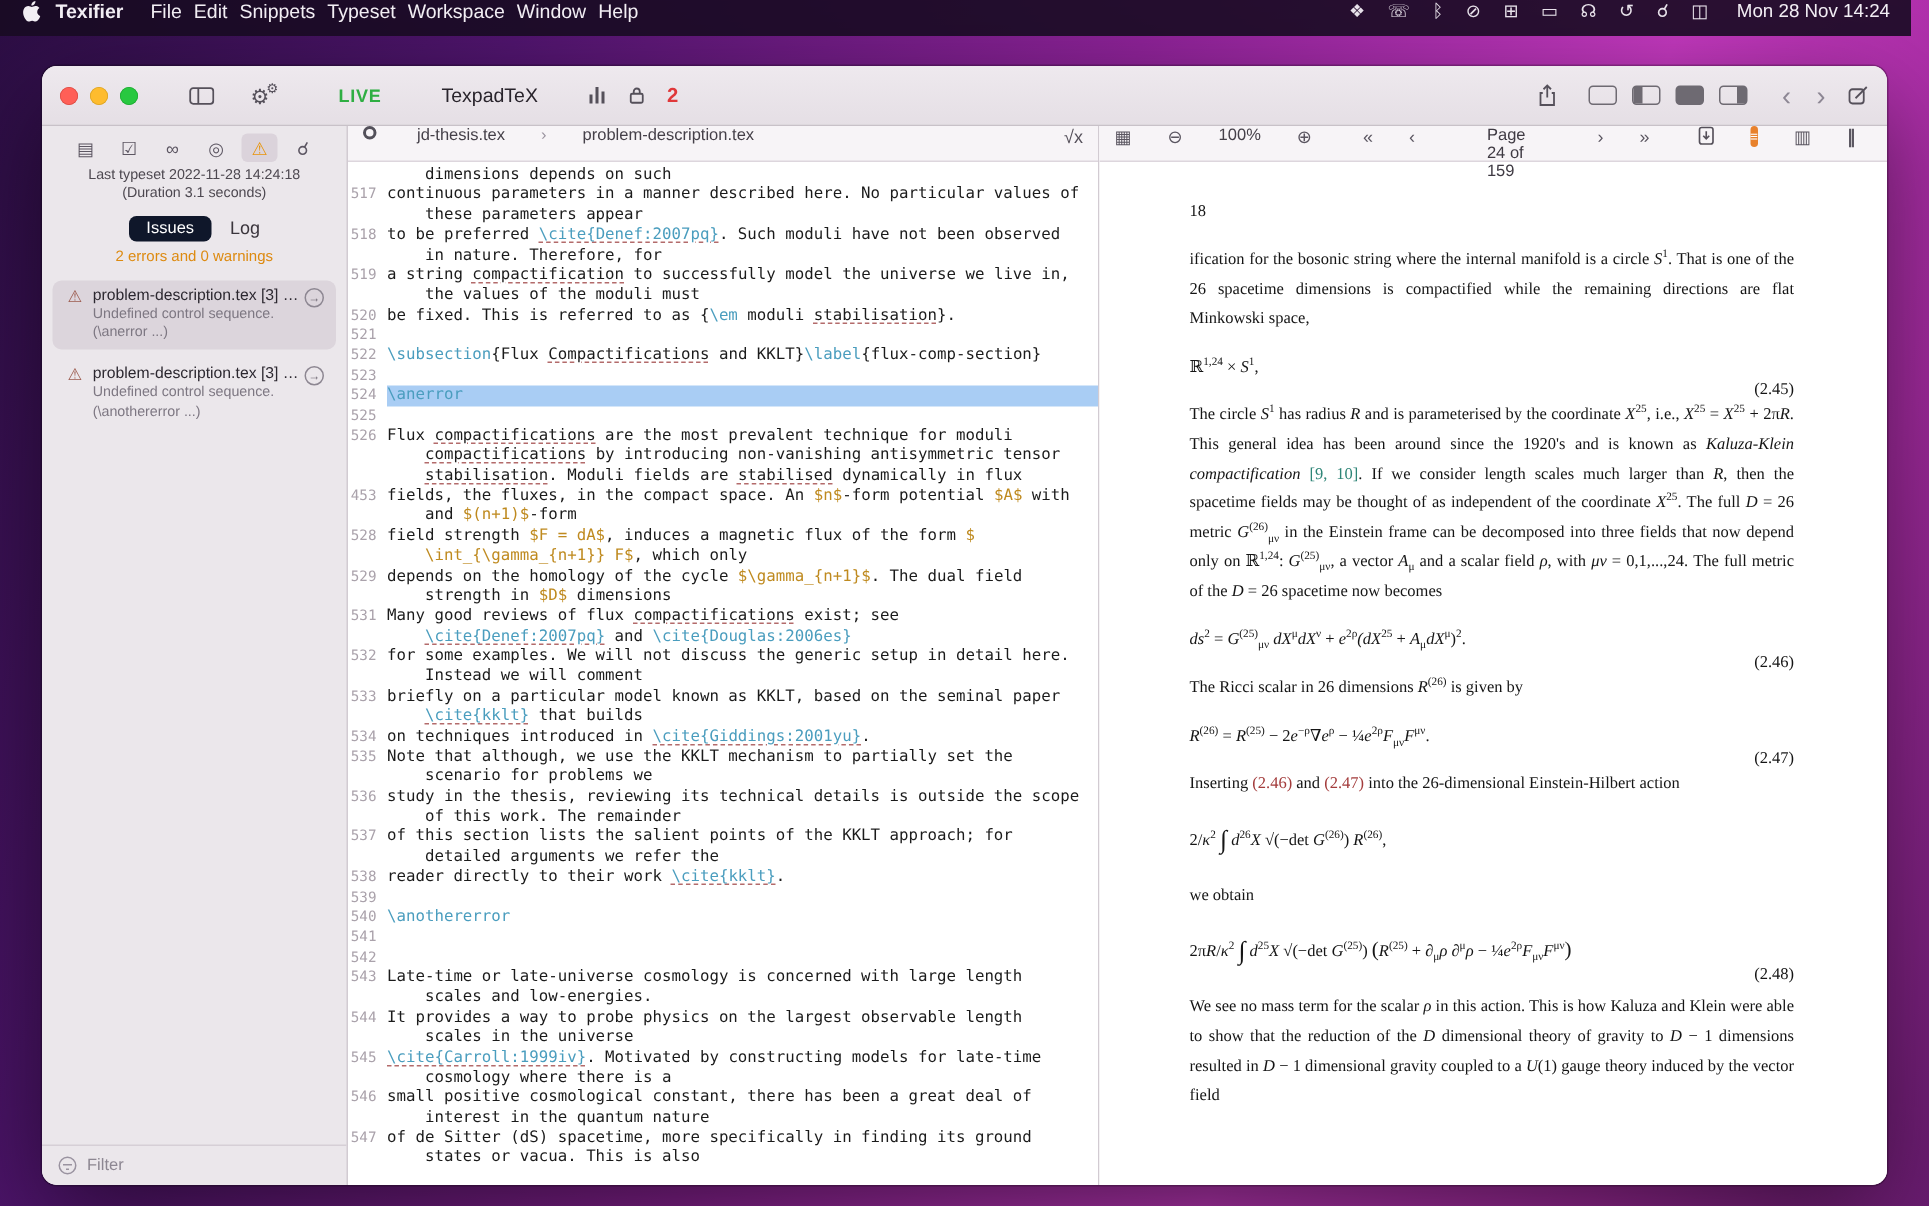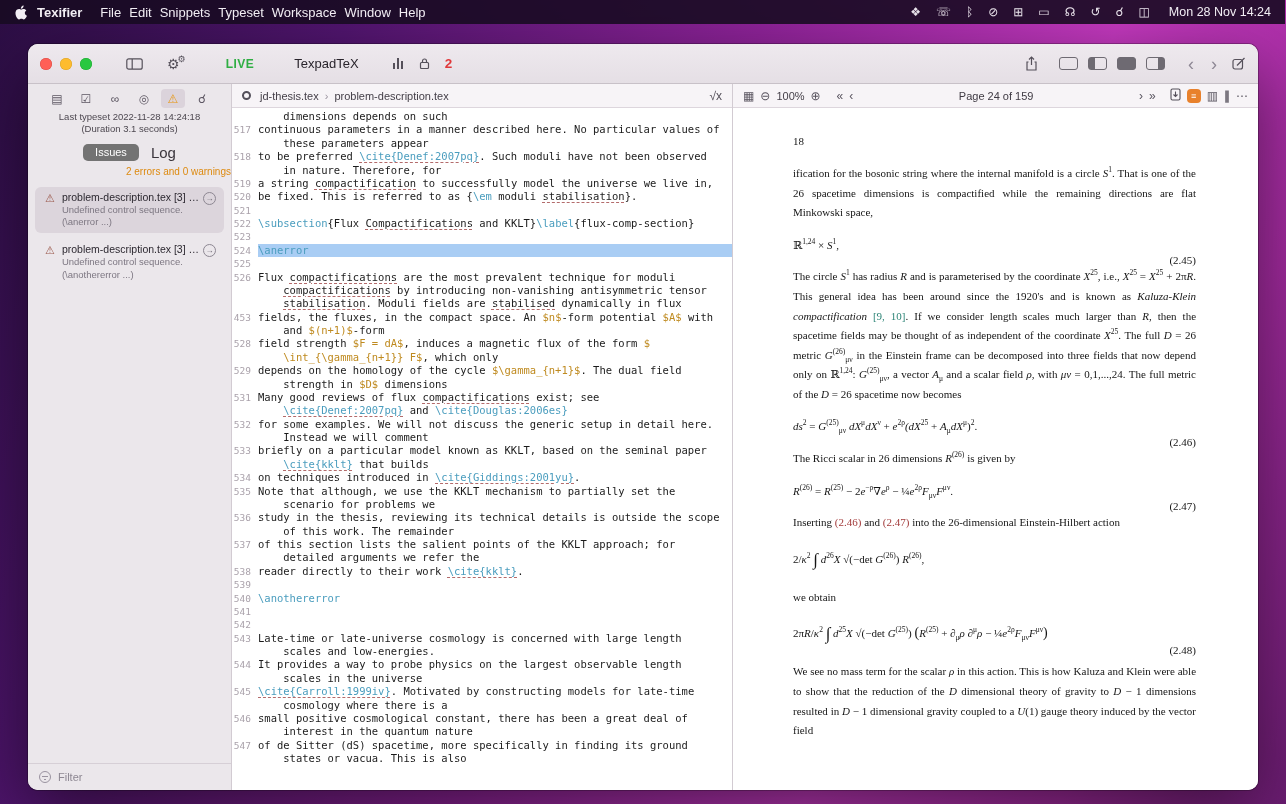--- a/index.html
+++ b/index.html
@@ -1,22 +1,22 @@
 <!DOCTYPE html>
 <html><head>
 <meta charset="utf-8">
 <style>
   * { margin:0; padding:0; box-sizing:border-box; }
   html,body { width:1286px; height:804px; overflow:hidden;
     font-family:"Liberation Sans", sans-serif; }
   body { background:linear-gradient(112deg,#2c0e44 0%,#51156f 22%,#8f2399 48%,#c439bf 70%,#a42ba0 86%,#6d1d74 100%); }
 
   
-  .menubar { position:fixed; top:0; left:0; right:1px; height:24px;
-    background:rgba(24,11,34,.9); display:flex; align-items:center;
+  .menubar { position:fixed; top:0; left:0; right:12px; height:24px;
+    background:rgba(24,11,34,.9); display:flex; align-items:flex-start;
     color:#f2eef4; font-size:13px; padding:0 14px; z-index:50; }
   .menubar .app-name { font-weight:bold; margin:0 4px 0 10px; }
   .menu-items { display:flex; gap:8px; margin-left:14px; }
   .menu-item { cursor:default; }
   .menubar-right { margin-left:auto; display:flex; align-items:center; gap:15px; }
   .status-icon { font-size:12px; opacity:.95; }
   .clock { font-size:12.5px; margin-left:4px; }
 
   
   .window { position:absolute; left:28px; top:44px; width:1230px; height:746px;
@@ -55,44 +55,44 @@
 
   
   .sidebar { width:204px; flex:none; background:#ebe7eb; border-right:1px solid #d2cbd2;
     display:flex; flex-direction:column; }
   .sidebar-tools { display:flex; justify-content:center; gap:5px; padding:5px 0 3px; }
   .tool-btn { width:24px; height:19px; border-radius:4px; display:flex; align-items:center;
     justify-content:center; font-size:12px; color:#5c5662; }
   .tool-btn.active { background:#dbd3db; color:#e8940a; }
   .typeset-line { font-size:9.5px; color:#4d4850; text-align:center; line-height:1.25; }
   .seg-tabs { display:flex; justify-content:center; align-items:center; gap:12px; margin:9px 0 5px; }
-  .tab-issues { background:#737373; color:#fff; font-size:11px; padding:2px 12px 3px; border-radius:5px; }
-  .tab-log { font-size:15px; color:#3a353c;text-align:center; }
-  .issue-summary { color:#dd8a10; font-size:10px; text-align:right; margin-bottom:8px; }
+  .tab-issues { background:#0f172a; color:#fff; font-size:11px; padding:2px 12px 3px; border-radius:5px; }
+  .tab-log { font-size:12px; color:#3a353c;text-align:center; }
+  .issue-summary { color:#dd8a10; font-size:10px; text-align:center; margin-bottom:8px; }
   .issue-list { flex:none; }
   .issue-item { margin:2px 7px 6px; padding:4px 6px 5px 10px; border-radius:6px;
     display:flex; gap:7px; position:relative; }
   .issue-item.selected { background:#dcd5dc; }
   .issue-icon { color:#9c5b4e; font-size:11px; line-height:1.3; flex:none; }
   .issue-title { font-size:10.5px; color:#2c2830; margin-bottom:1px; }
   .issue-sub { font-size:9.5px; color:#7d7782; line-height:1.3; }
   .issue-jump { position:absolute; right:8px; top:5px; width:13px; height:13px;
     border:1px solid #8d8792; border-radius:50%; color:#6d6772; font-size:8px;
     display:flex; align-items:center; justify-content:center; }
   .filter-bar { margin-top:auto; border-top:1px solid #d6cfd6; height:27px; flex:none;
     display:flex; align-items:center; gap:7px; padding:0 11px; color:#8d8792; font-size:11px; }
   .filter-icon { width:12px; height:12px; border:1.2px solid #9a93a0; border-radius:50%; position:relative; flex:none; }
   .filter-icon::before { content:""; position:absolute; left:2px; right:2px; top:4px; height:1px; background:#9a93a0; }
   .filter-icon::after { content:""; position:absolute; left:4px; right:4px; top:7px; height:1px; background:#9a93a0; }
 
   
   .editor { width:501px; flex:none; display:flex; flex-direction:column; background:#fff;
     border-right:1px solid #d2cbd2; }
   .crumb-bar, .pdf-bar { height:24px; flex:none; background:#f7f4f7; border-bottom:1px solid #ddd6dd;
-    display:flex; align-items:center; font-size:11px; color:#555; padding:0 10px; gap:6px; }
+    display:flex; align-items:flex-start; font-size:11px; color:#555; padding:0 10px; gap:24px; }
   .crumb-dot { width:9px; height:9px; border-radius:50%; border:2.5px solid #53505a; flex:none; margin-right:3px; }
   .crumb { color:#454049; }
   .crumb-sep { color:#9a939f; }
   .math-btn { margin-left:auto; color:#55505a; font-size:12px; }
   .code { flex:1; overflow:hidden; padding-top:2px;
     font-family:"DejaVu Sans Mono","Liberation Mono",monospace; font-size:10.5px; }
   .code-row { display:flex; height:13.38px; line-height:13.38px; }
   .gutter { width:26px; flex:none; text-align:right; padding-right:7px; color:#aaa2ab; font-size:9.5px; }
   .code-content { flex:1; white-space:pre; color:#1b1b1b; overflow:hidden; }
   .code-content.hl { background:#a9cdf4; }
@@ -293,20 +293,24 @@
             <span class="gutter">518</span>
             <span class="code-content"><span class="seg-p">to be preferred </span><span class="seg-cu">\cite{Denef:2007pq}</span><span class="seg-p">. Such moduli have not been observed</span></span>
           </div>
           <div class="code-row">
             <span class="gutter"></span>
             <span class="code-content"><span class="seg-p">    in nature. Therefore, for</span></span>
           </div>
           <div class="code-row">
             <span class="gutter">519</span>
             <span class="code-content"><span class="seg-p">a string </span><span class="seg-pu">compactification</span><span class="seg-p"> to successfully model the universe we live in,</span></span>
+          </div>
+          <div class="code-row">
+            <span class="gutter"></span>
+            <span class="code-content"><span class="seg-p">    the values of the moduli must</span></span>
           </div>
           <div class="code-row">
             <span class="gutter">520</span>
             <span class="code-content"><span class="seg-p">be fixed. This is referred to as {</span><span class="seg-c">\em</span><span class="seg-p"> moduli </span><span class="seg-pu">stabilisation</span><span class="seg-p">}.</span></span>
           </div>
           <div class="code-row">
             <span class="gutter">521</span>
             <span class="code-content"></span>
           </div>
           <div class="code-row">

